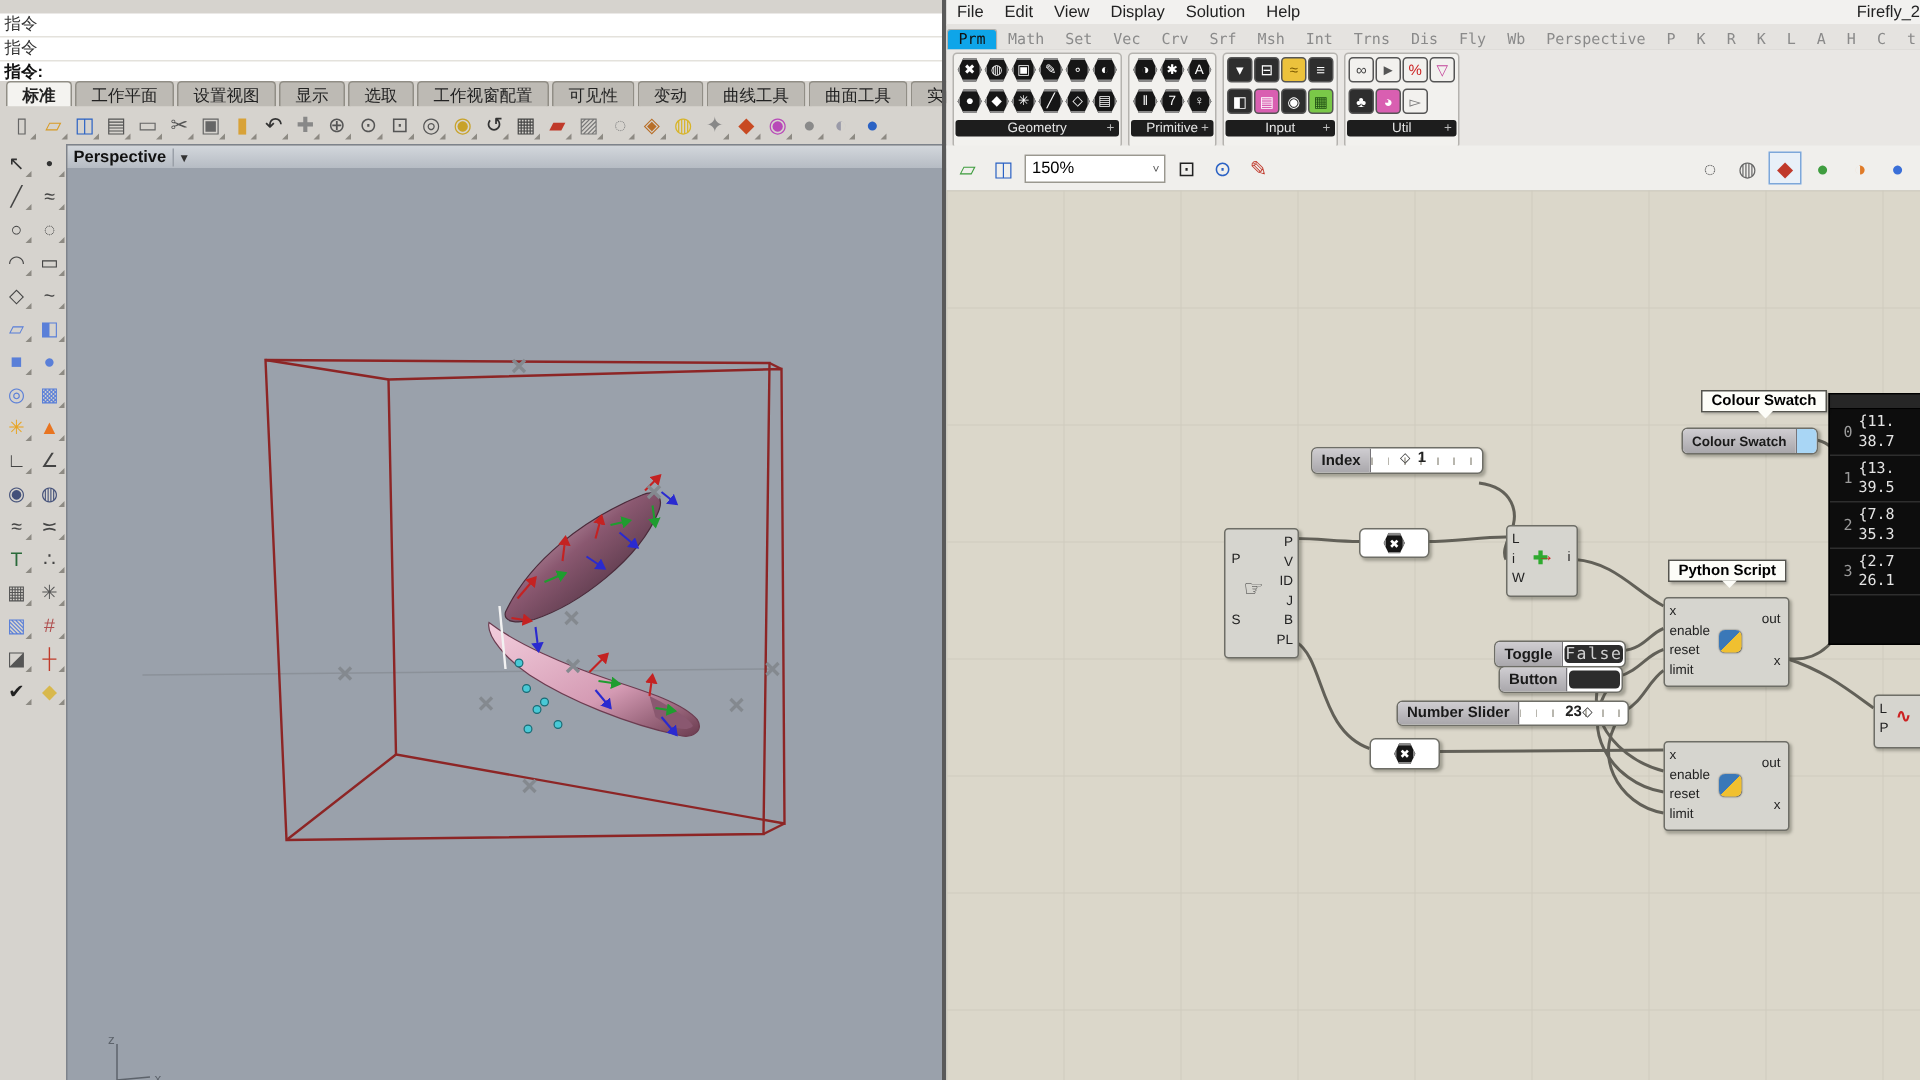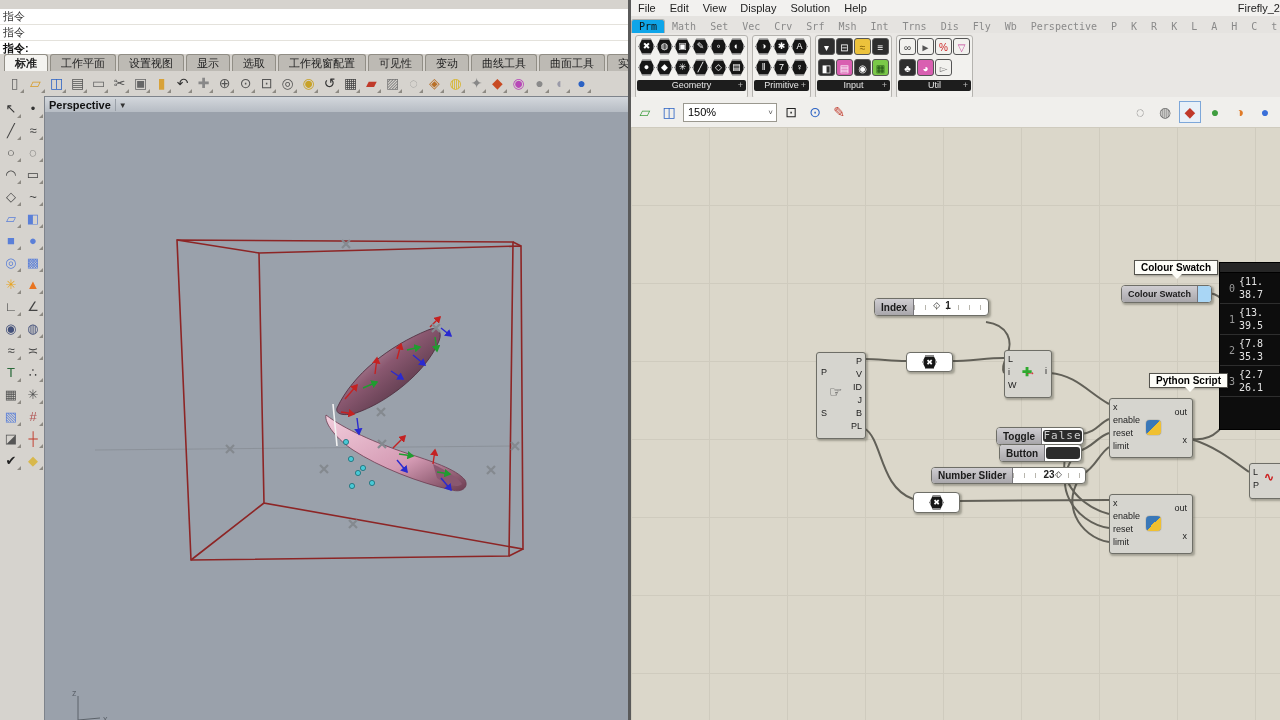--- a/index.html
+++ b/index.html
@@ -477,21 +477,21 @@
           <span class="pidx">2</span>
           <span class="pval"><span>{7.8</span><br><span>35.3</span></span>
         </div>
         <div class="prow">
           <span class="pidx">3</span>
           <span class="pval"><span>{2.7</span><br><span>26.1</span></span>
         </div>
       </div>
   </div>
 
-  <div class="tooltip" style="left:518px;top:246px">Python Script</div>
+  <div class="tooltip" style="left:481px;top:246px">Python Script</div>
   <div class="gnode" style="left:478px;top:271px;width:82px;height:58px">
     <span class="incol">
 
     <span class="port">x</span>
         <span class="port">enable</span>
         <span class="port">reset</span>
         <span class="port">limit</span>
       </span>
     <span class="pyicon abs" style="left:36px;top:21px"></span>
     <span class="abs" style="right:5px;top:8px">out</span>

